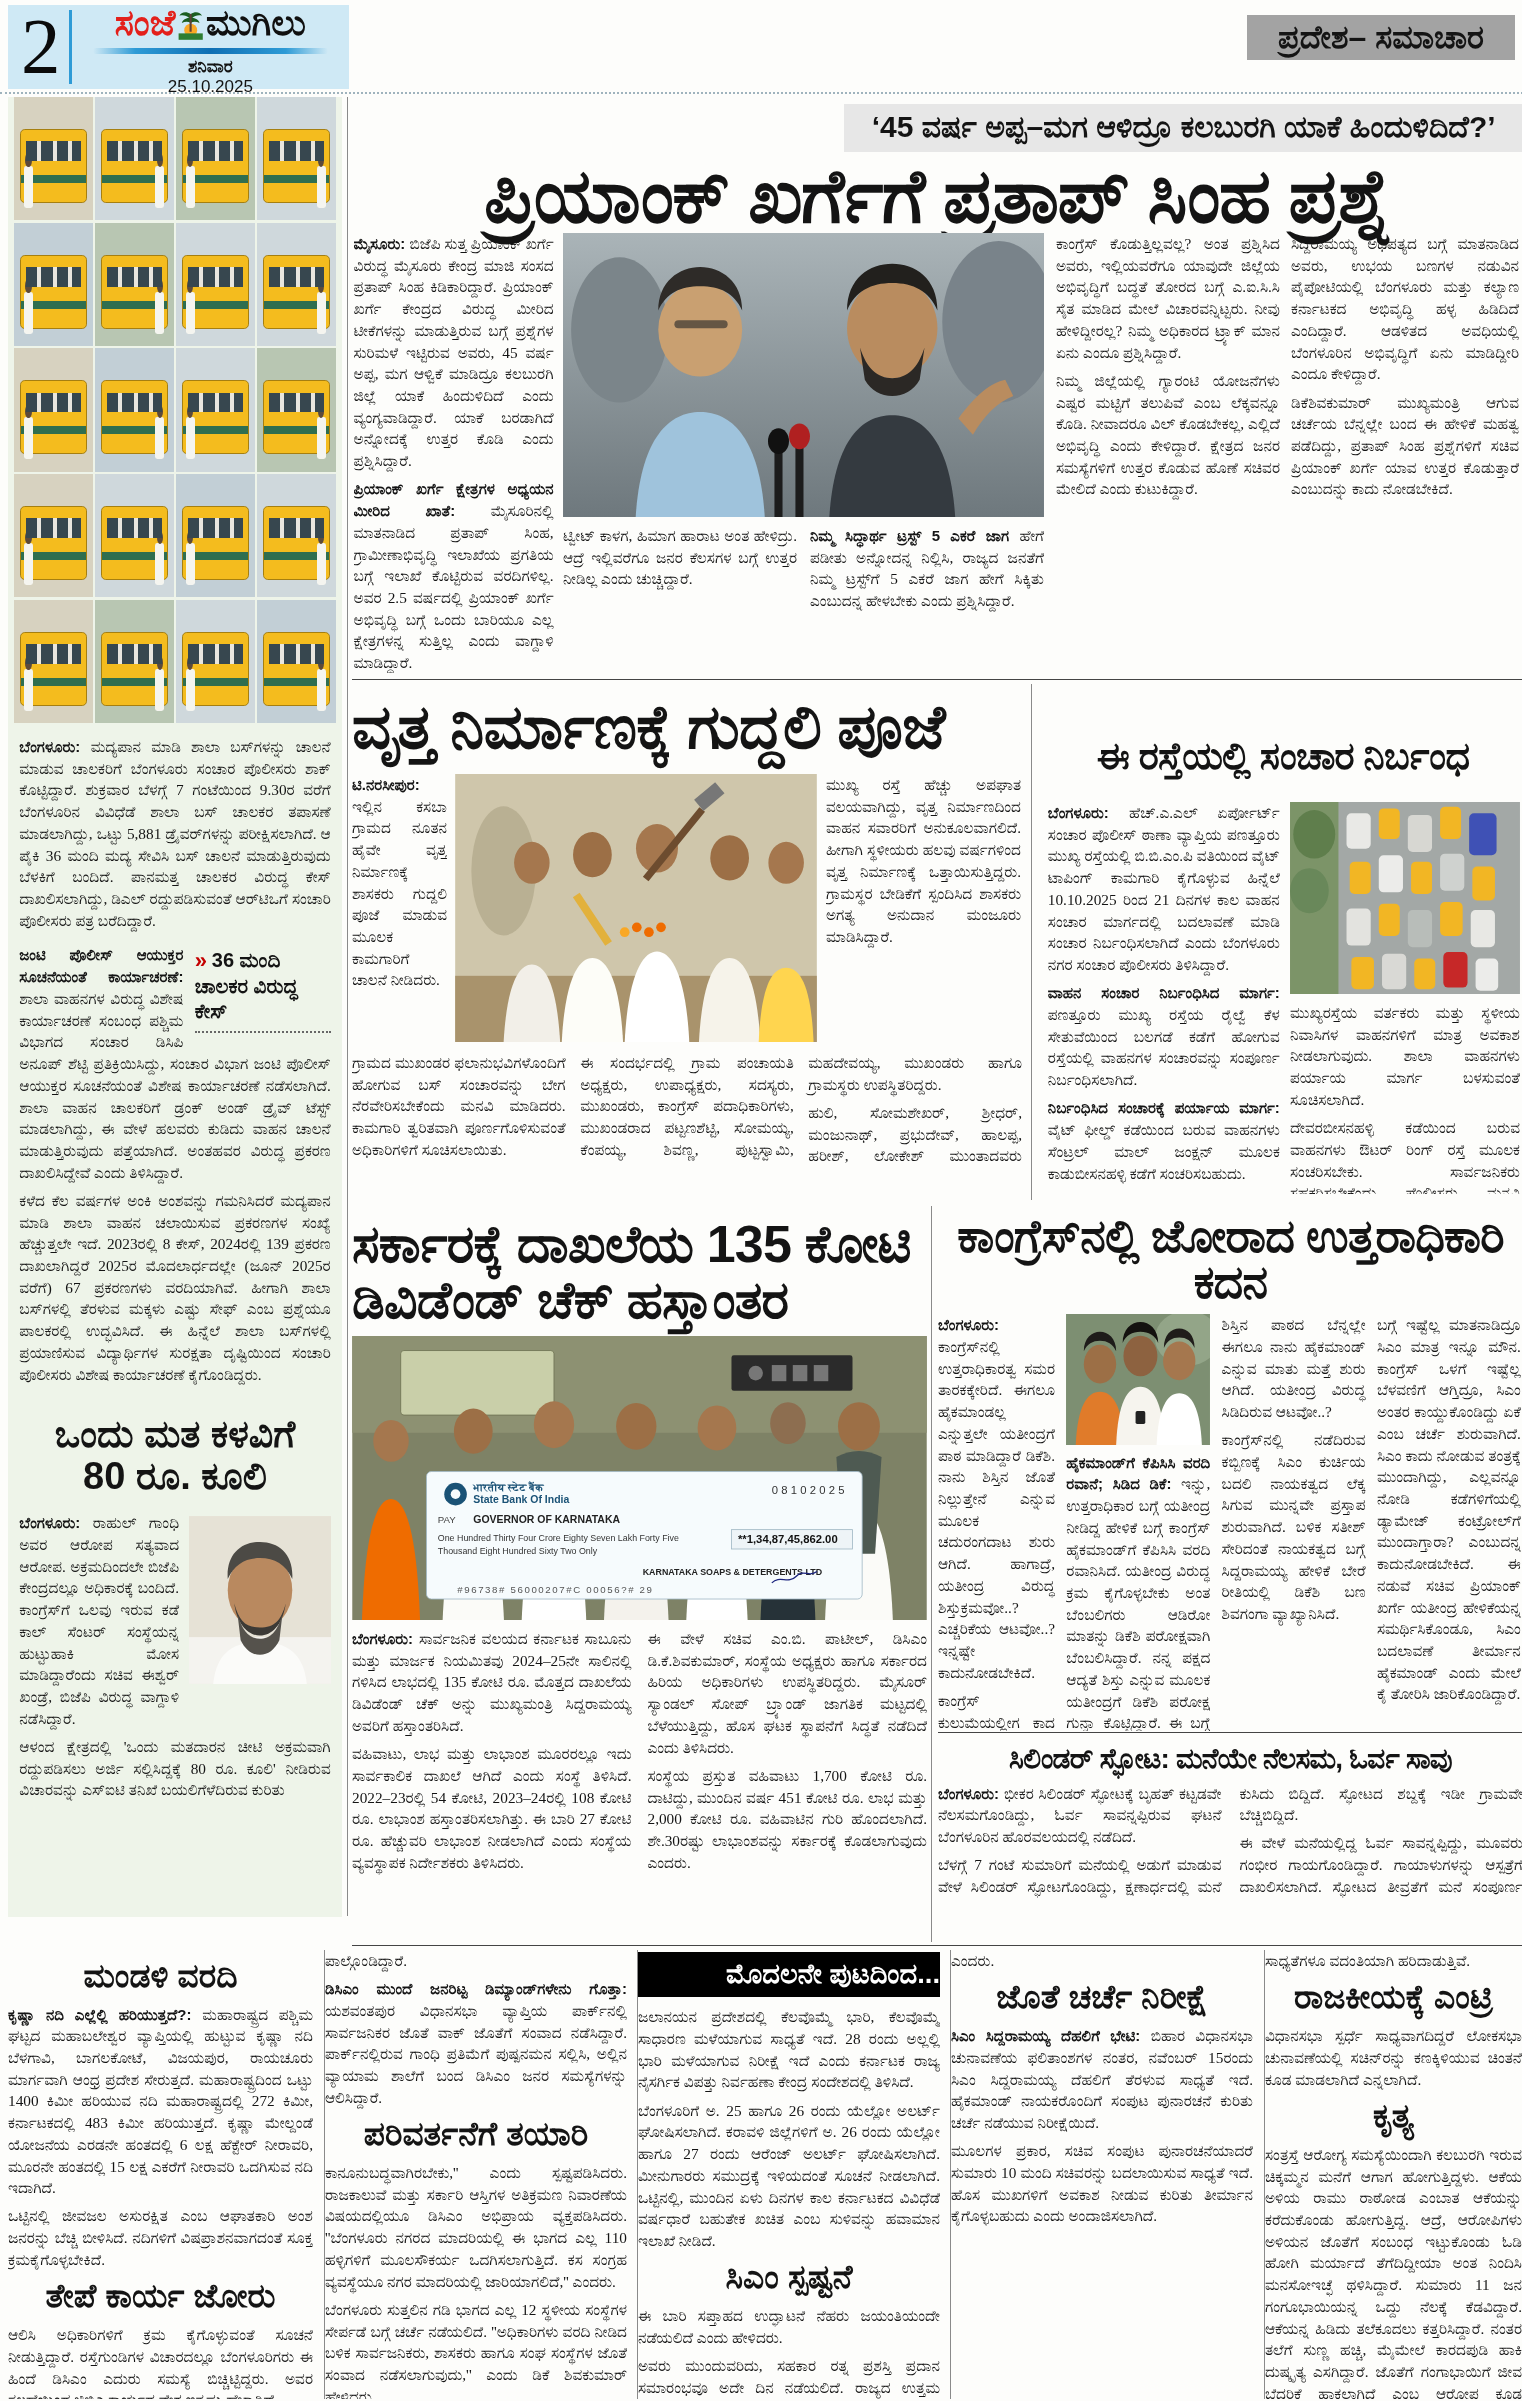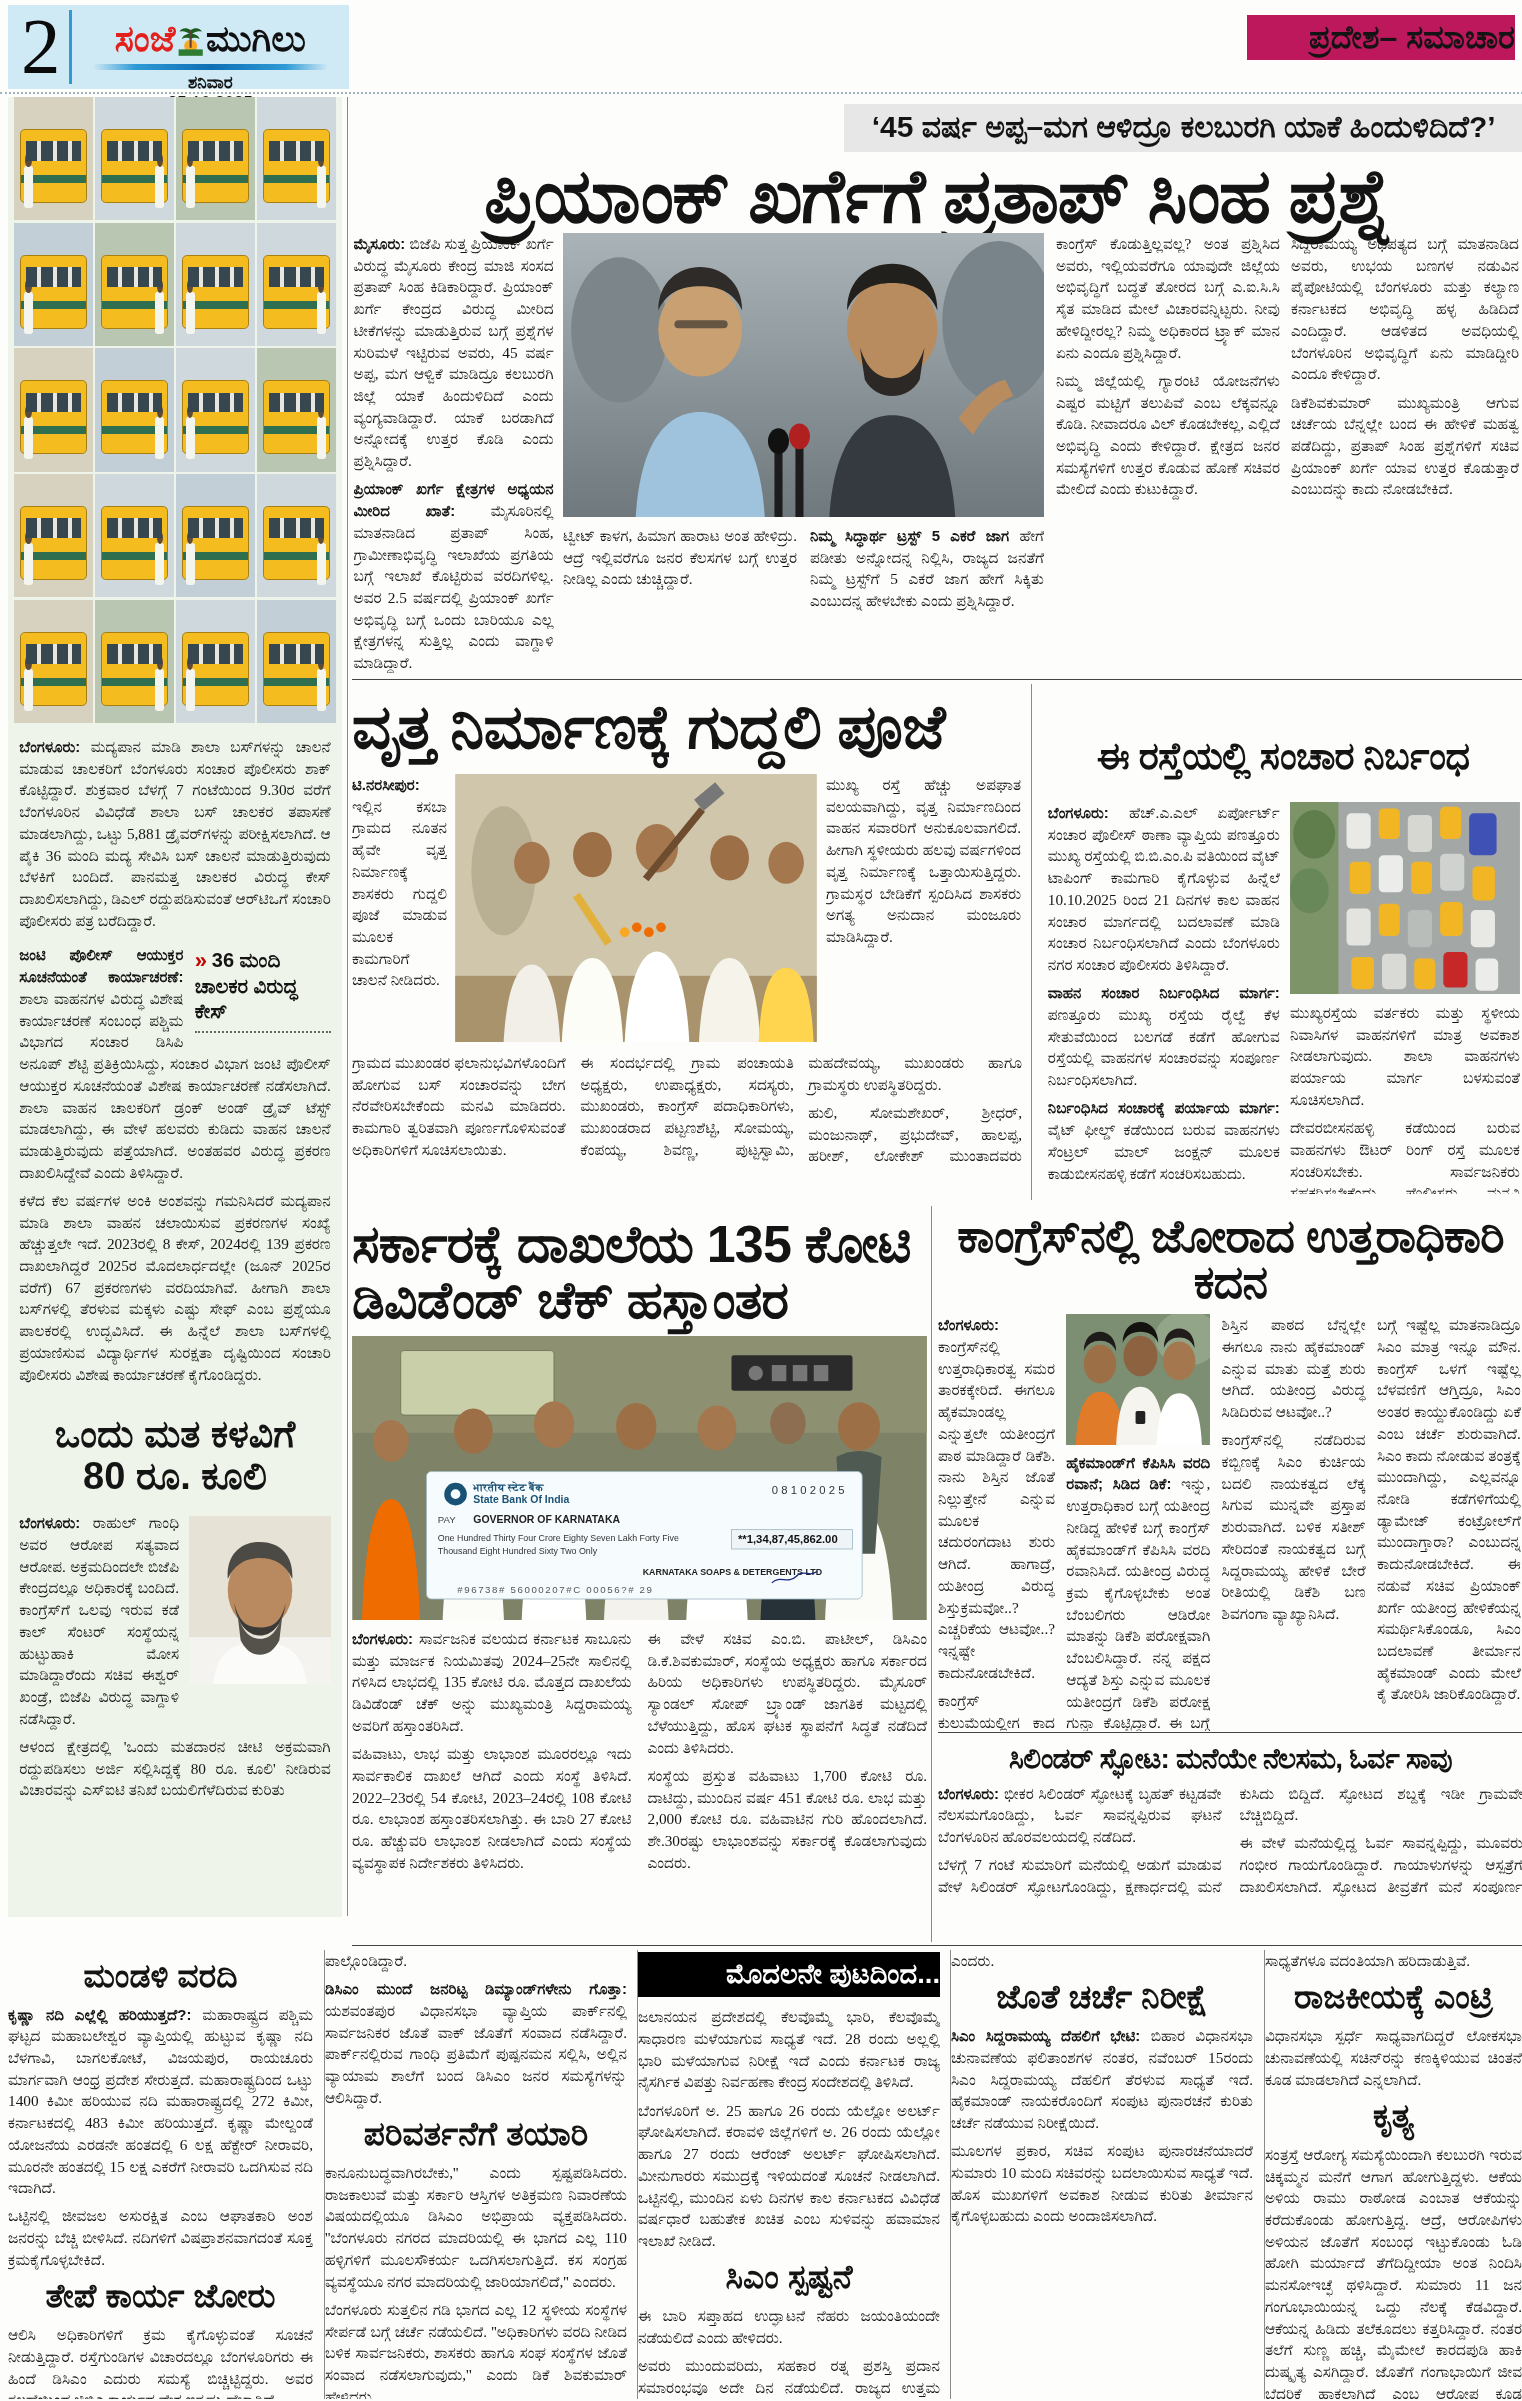--- a/index.html
+++ b/index.html
@@ -5,31 +5,31 @@
   html,body{margin:0;padding:0}
   body{
     width:1523px;height:2401px;position:relative;background:#fdfdfb;
     font-family:"Liberation Sans",sans-serif;color:#141414;overflow:hidden;
   }
   .abs{position:absolute}
   
   #masthead{left:8px;top:4.8px;width:341px;height:84px;background:#cfe9f5;display:flex;align-items:stretch}
   .pagenum{font-family:"Liberation Serif",serif;font-size:79px;line-height:81px;padding:0 8px 0 13px;color:#0b0b0b}
   .mast-div{width:3.2px;background:#2e9bd6;margin:4.8px 0}
-  .mast-right{flex:1;text-align:center;padding-top:16px}
+  .mast-right{flex:1;text-align:center;padding-top:0}
   .paper-title{font-size:36px;font-weight:bold;line-height:1.0;white-space:nowrap}
   .paper-title .red{color:#e3201b}
   .paper-title .blk{color:#101010}
   .logo-ico{display:inline-block;vertical-align:-4.8px;margin:0 1.6px}
   .swoosh{height:5.6px;margin:2.4px 21px 3.2px;border-radius:3.2px;
     background:linear-gradient(90deg,rgba(46,155,214,0) 0,#2e9bd6 18%,#0f6fb4 50%,#2e9bd6 82%,rgba(46,155,214,0) 100%)}
   .day{font-size:17px;font-weight:bold;line-height:1.2}
   .date{font-size:17px;line-height:1.2}
-  #section-badge{right:8px;top:14.5px;width:268px;height:45px;background:#be185d;
-    font-size:32px;font-weight:bold;text-align:right;line-height:45px}
+  #section-badge{right:8px;top:14.5px;width:268px;height:45px;background:#a3a3a3;
+    font-size:32px;font-weight:bold;text-align:center;line-height:45px}
   .toprule{left:0;top:92px;width:1523px;border-top:2.4px dotted #9fb3bd}
   
   .art p{margin:0 0 6.5px;text-align:justify;font-family:"Liberation Serif",serif;
     font-size:15.3px;line-height:1.42;word-break:break-word}
   .art p b{font-family:"Liberation Sans",sans-serif;font-size:15px}
   .vr{border-left:1.6px solid #8a8a8a}
   .hr{border-top:1.6px solid #444}
   
   #leftrail{left:8px;top:97px;width:334px;height:1820px;background:#eef4e9;overflow:hidden;padding:0 1.6px;box-sizing:border-box}
   .sb-head{font-size:35px;line-height:1.12;text-align:center;margin:21px 1.6px 14.5px;font-weight:bold}

